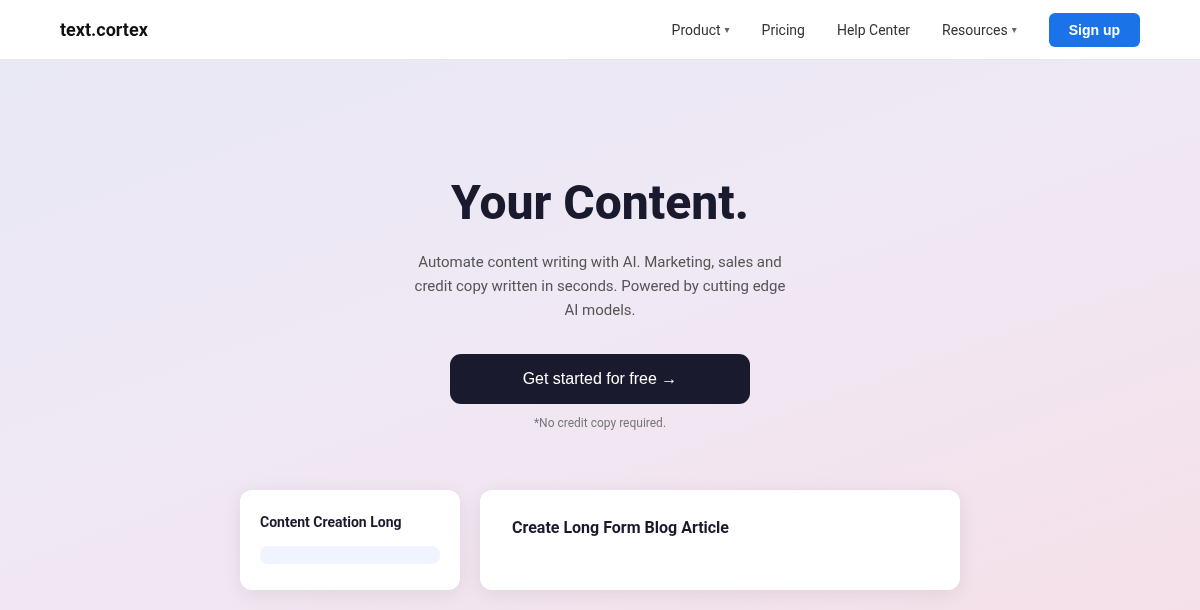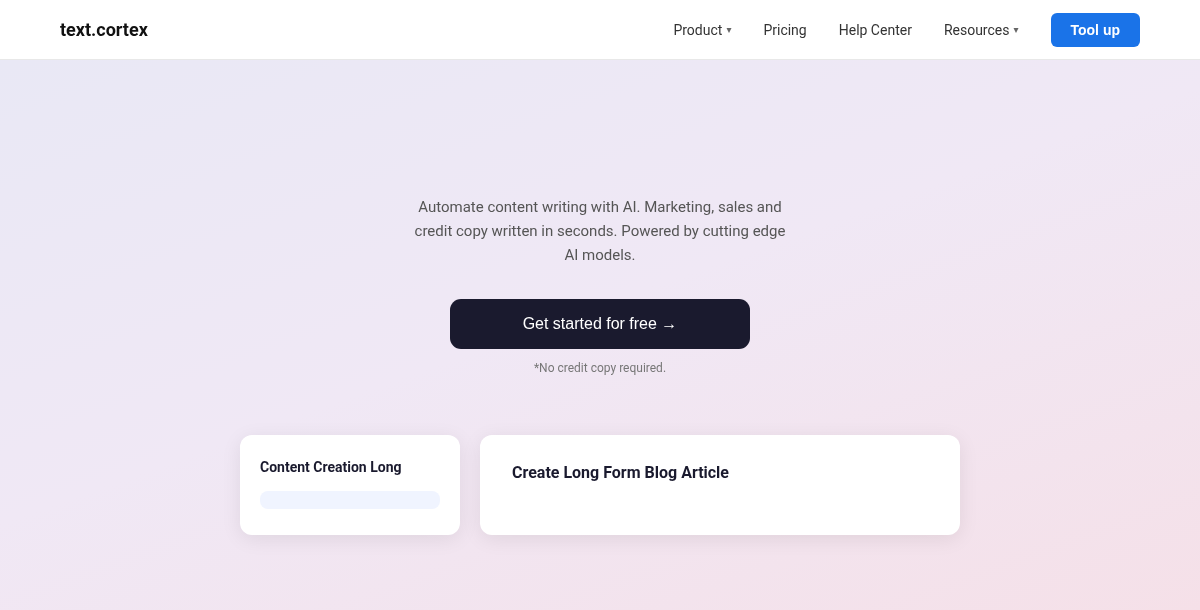--- a/index.html
+++ b/index.html
@@ -159,27 +159,28 @@
     <span class="nav-link">
       <span>Product</span>
       <span class="chevron">▾</span>
     </span>
     <span class="nav-link">Pricing</span>
     <span class="nav-link">Help Center</span>
     <span class="nav-link">
       <span>Resources</span>
       <span class="chevron">▾</span>
     </span>
-    <button class="btn-signup">Tool up</button>
+    <button class="btn-signup">Sign up</button>
   </div>
 </nav>
 
 <div class="hero">
   <h1>
     <br>
+    <span>Your Content.</span>
   </h1>
   <p>Automate content writing with AI. Marketing, sales and credit copy written in seconds. Powered by cutting edge AI models.</p>
   <button class="btn-cta">Get started for free →</button>
   <div class="no-cc">*No credit copy required.</div>
 </div>
 
 <div class="demo-section">
 
   <div class="left-panel">
     <div class="panel-title">Content Creation Long</div>

